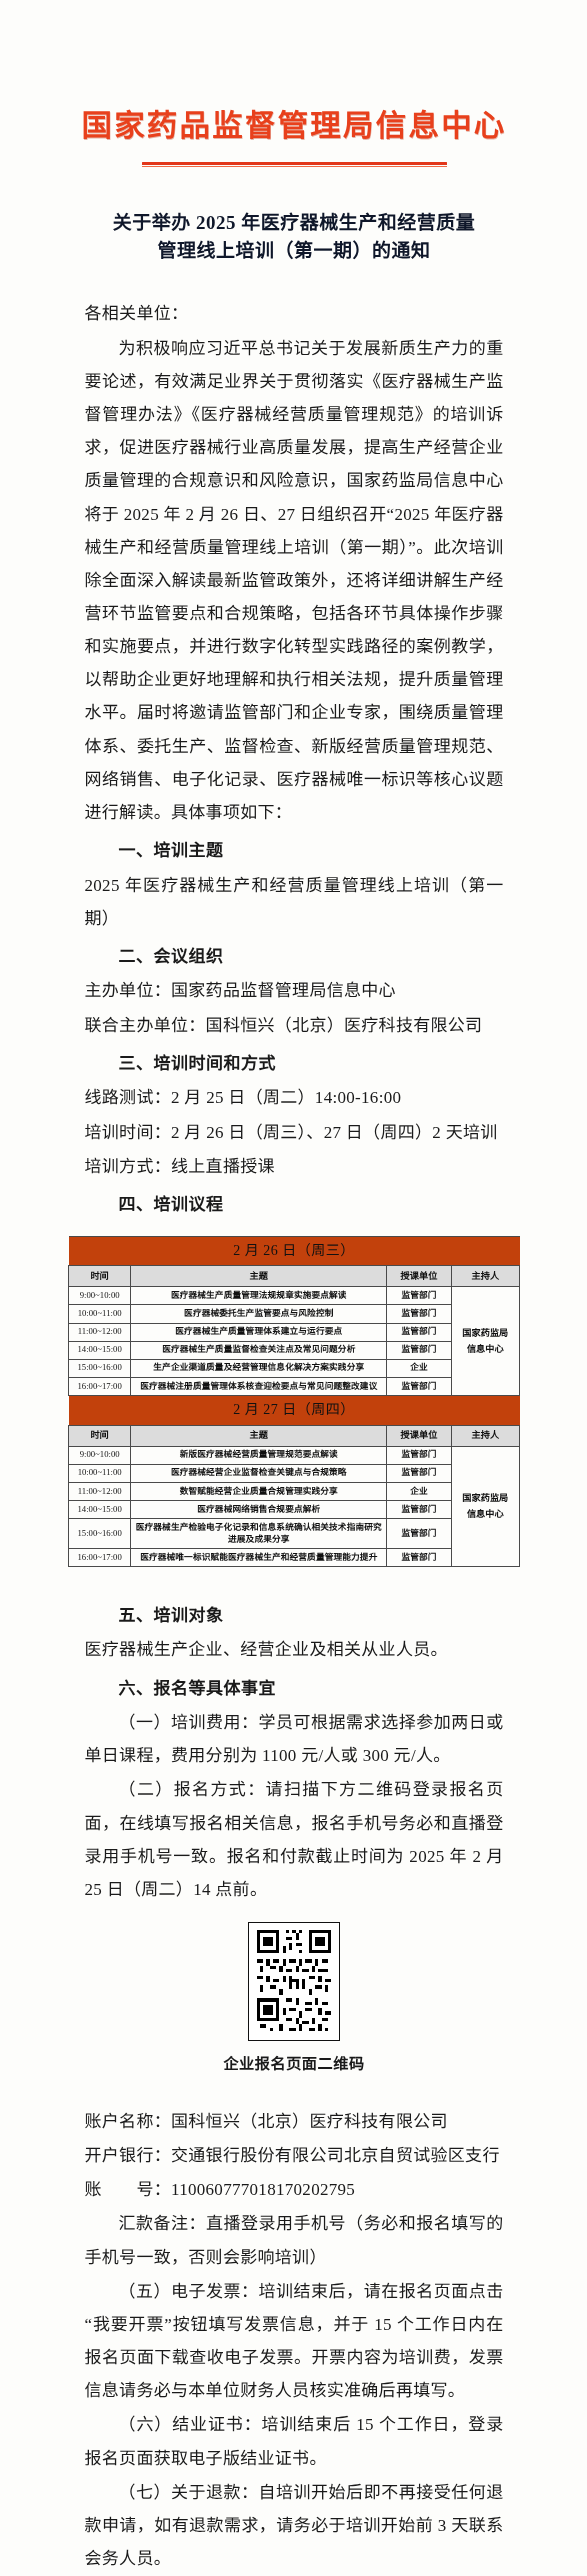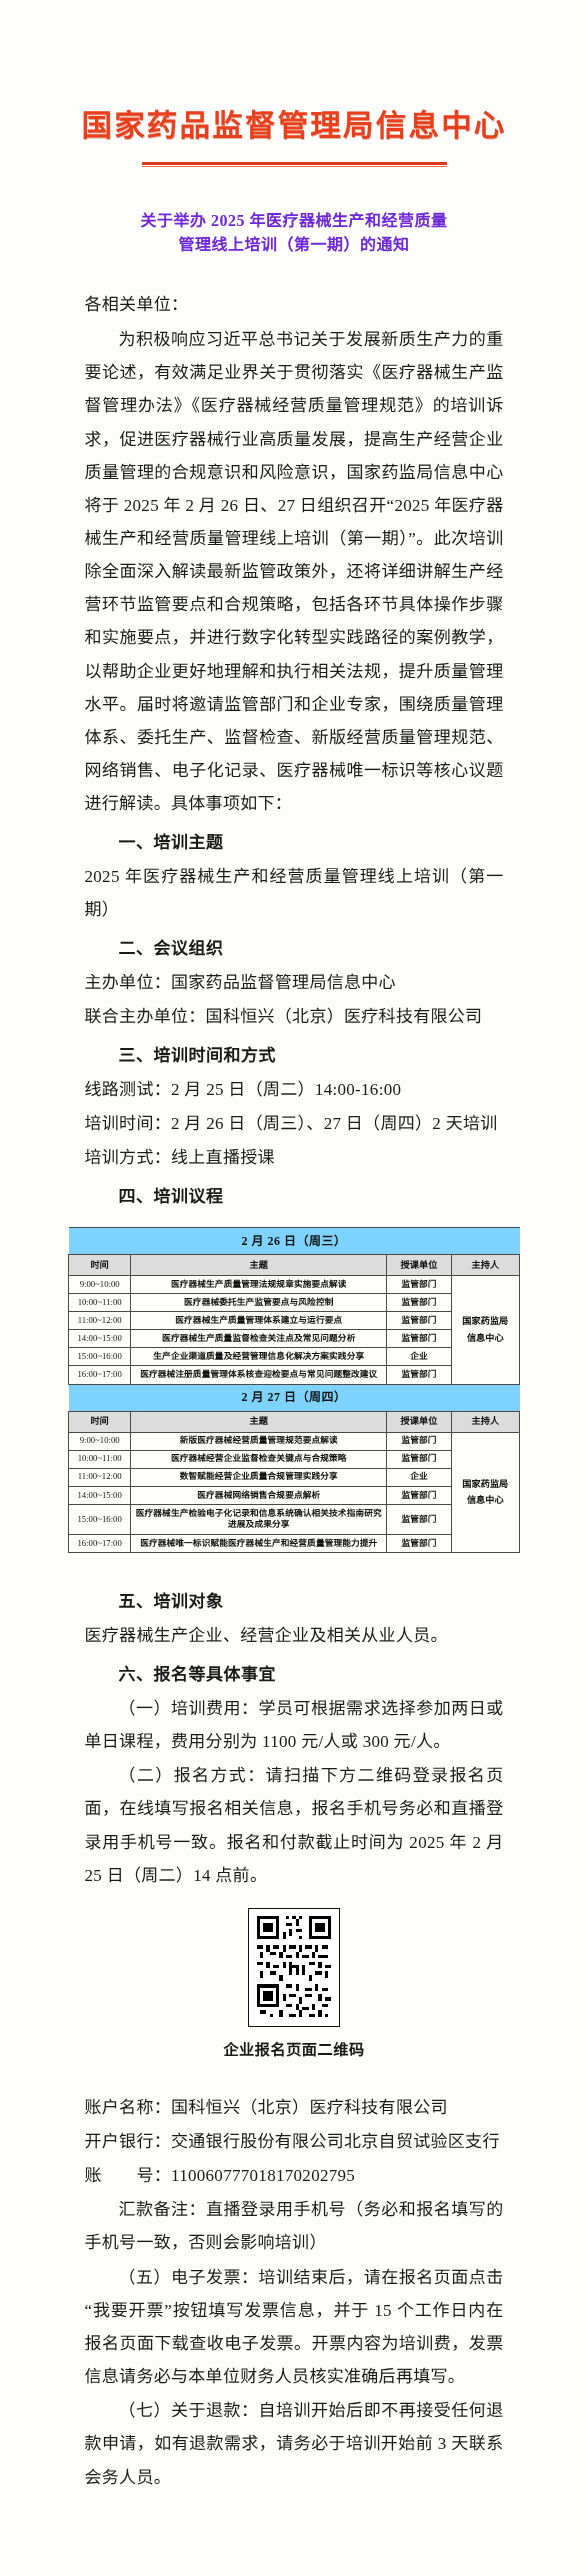--- a/index.html
+++ b/index.html
@@ -37,25 +37,25 @@
     margin:18.5px auto 0 auto;
   }
   .lh-rule-thick{height:2.7px;background:#e2371a;border-radius:0.5px;}
   .lh-rule-gap{height:1.6px;}
   .lh-rule-thin{height:1.1px;background:#ef6a45;}
   
   .doc-title{
     margin:42px auto 0 auto;
     width:435px;
     text-align:center;
-    font-size:16px;
+    font-size:19px;
     font-weight:bold;
     line-height:1.45;
     letter-spacing:0.5px;
-    color:#6d28d9;
+    color:#0f172a;
   }
   .doc-title div{white-space:nowrap;}
   
   .body{
     margin:32px auto 0 auto;
     width:419px;
     font-size:17px;
     line-height:1.95;
     text-align:justify;
     letter-spacing:0.3px;
@@ -84,23 +84,23 @@
     border:0.5px solid #4a4a4a;
     padding:2.7px 2.2px;
     text-align:center;
     vertical-align:middle;
     color:#111;
   }
   .agenda .daybar{
     border-left:none;border-right:none;
     border-top:0.5px solid #4a4a4a;
     border-bottom:0.5px solid #4a4a4a;
-    background:#7dd3fc;
-    font-size:12px;
-    font-weight:bold;
+    background:#c2410c;
+    font-size:14px;
+    font-weight:normal;
     padding:4.9px 0;
     letter-spacing:0.5px;
   }
   .agenda td.topic{font-weight:bold;font-size:8.7px;letter-spacing:0.1px;}
   .agenda td.time{font-size:8.7px;}
   .agenda td.unit{font-weight:bold;font-size:8.7px;}
   .agenda td.host{font-weight:bold;font-size:9.2px;line-height:1.8;border-radius:18px;}
   .col-time{width:61px;}
   .col-topic{width:251px;}
   .col-unit{width:63px;}
@@ -366,18 +366,19 @@
     <div class="qr-caption">企业报名页面二维码</div>
   </div>
 
   <div class="body">
     <div class="plain-line">账户名称：国科恒兴（北京）医疗科技有限公司</div>
     <div class="plain-line">开户银行：交通银行股份有限公司北京自贸试验区支行</div>
     <div class="plain-line">账　　号：110060777018170202795</div>
     <div class="sub-item">汇款备注：直播登录用手机号（务必和报名填写的手机号一致，否则会影响培训）</div>
 
     <div class="sub-item">（五）电子发票：培训结束后，请在报名页面点击“我要开票”按钮填写发票信息，并于 15 个工作日内在报名页面下载查收电子发票。开票内容为培训费，发票信息请务必与本单位财务人员核实准确后再填写。</div>
+    <div class="sub-item">（六）结业证书：培训结束后 15 个工作日，登录报名页面获取电子版结业证书。</div>
     <div class="sub-item">（七）关于退款：自培训开始后即不再接受任何退款申请，如有退款需求，请务必于培训开始前 3 天联系会务人员。</div>
 
   </div>
 
 </div>
 
 
 </body></html>

